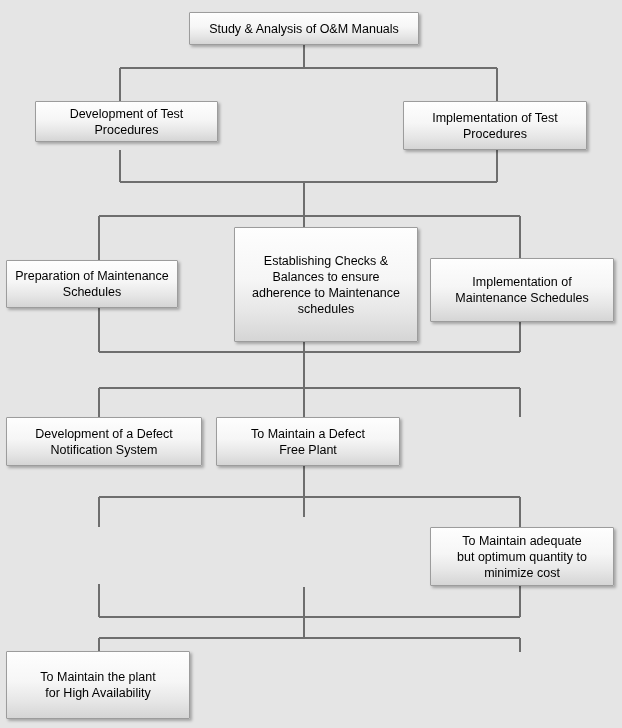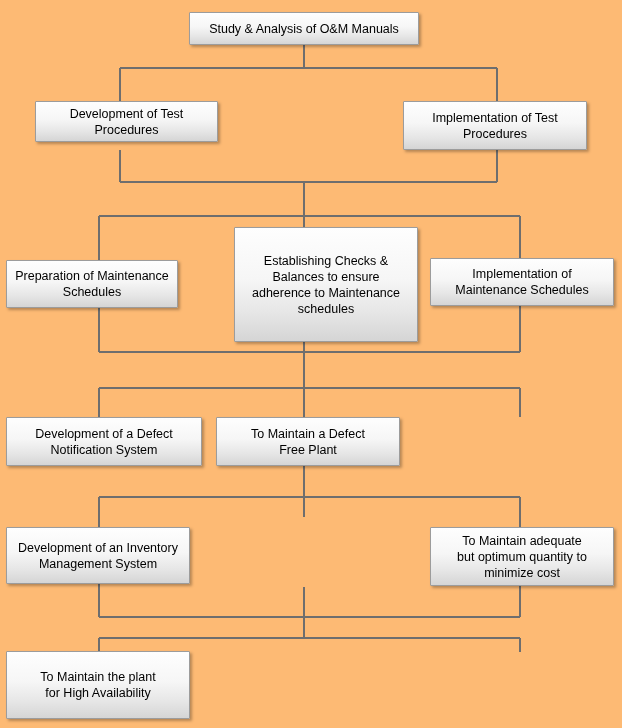--- a/index.html
+++ b/index.html
@@ -4,21 +4,21 @@
 <style>
   html, body {
     margin: 0;
     padding: 0;
     background: #ffffff;
   }
   #canvas {
     position: relative;
     width: 622px;
     height: 728px;
-    background: #fdba74;
+    background: #e5e5e5;
     font-family: "Liberation Sans", sans-serif;
     overflow: hidden;
   }
   #connector-svg {
     position: absolute;
     left: 0;
     top: 0;
     width: 622px;
     height: 728px;
     pointer-events: none;
@@ -77,40 +77,36 @@
 Schedules</span>
   </div>
 
   <div class="node" style="left:234px;top:227px;width:184px;height:115px">
     <span class="lbl">Establishing Checks &amp;
 Balances to ensure
 adherence to Maintenance
 schedules</span>
   </div>
 
-  <div class="node" style="left:430px;top:258px;width:184px;height:48px">
+  <div class="node" style="left:430px;top:258px;width:184px;height:64px">
     <span class="lbl">Implementation of
 Maintenance Schedules</span>
   </div>
 
   <div class="node" style="left:6px;top:417px;width:196px;height:49px">
     <span class="lbl">Development of a Defect
 Notification System</span>
   </div>
 
   <div class="node" style="left:216px;top:417px;width:184px;height:49px">
     <span class="lbl">To Maintain a Defect
 Free Plant</span>
   </div>
 
 
-  <div class="node" style="left:6px;top:527px;width:184px;height:57px">
-    <span class="lbl">Development of an Inventory
-Management System</span>
-  </div>
 
 
   <div class="node" style="left:430px;top:527px;width:184px;height:59px">
     <span class="lbl">To Maintain adequate
 but optimum quantity to
 minimize cost</span>
   </div>
 
   <div class="node" style="left:6px;top:651px;width:184px;height:68px">
     <span class="lbl">To Maintain the plant

